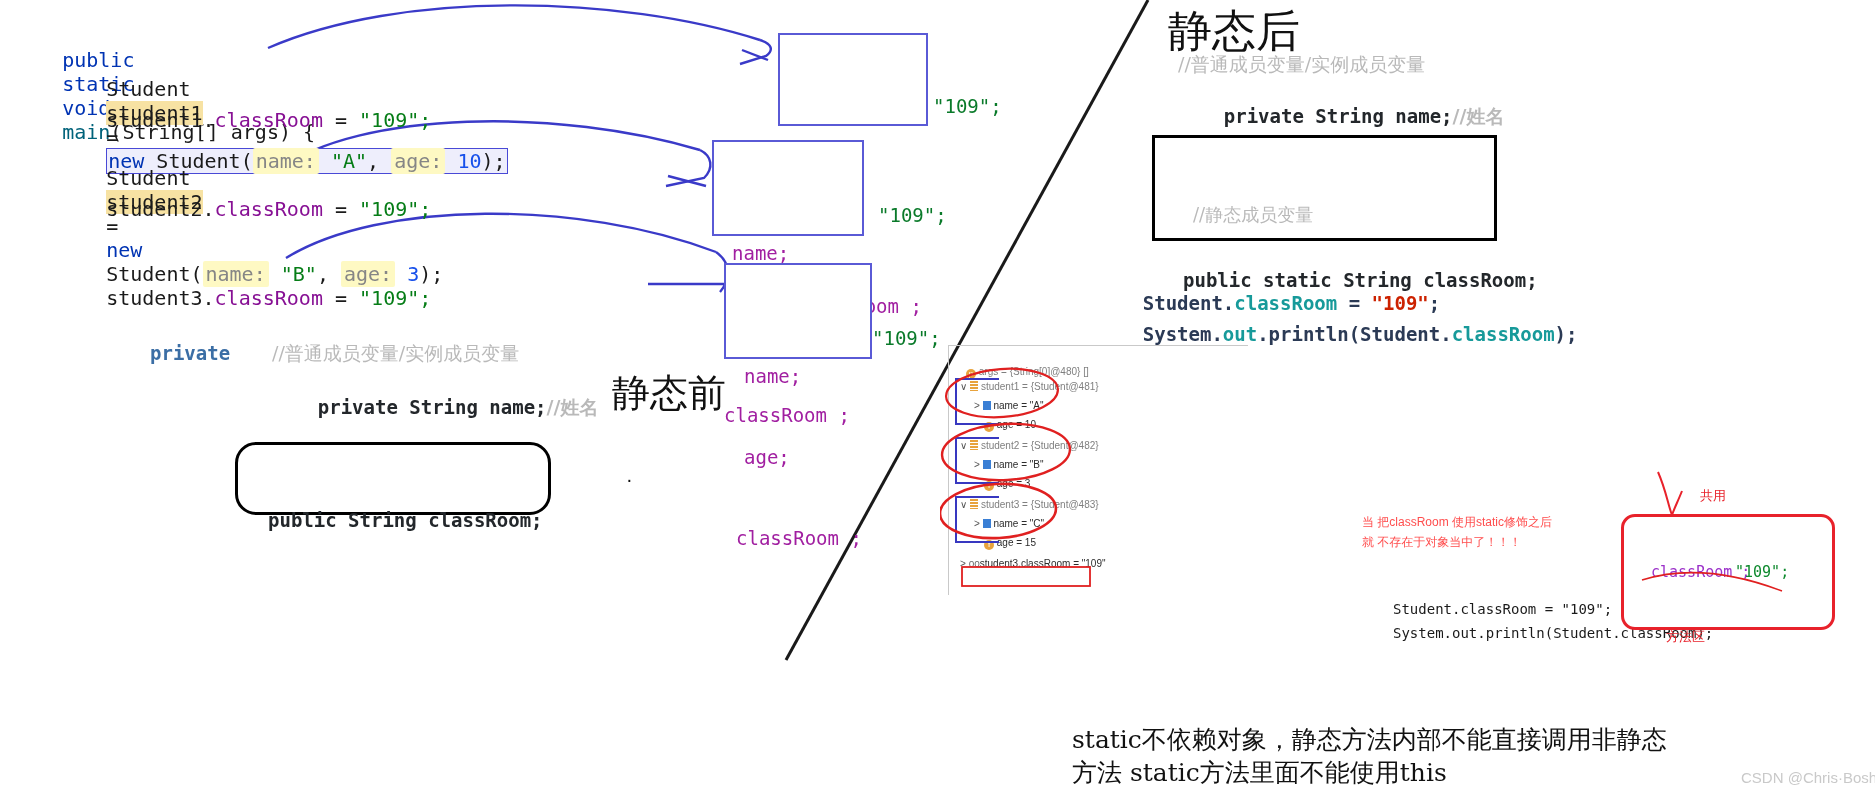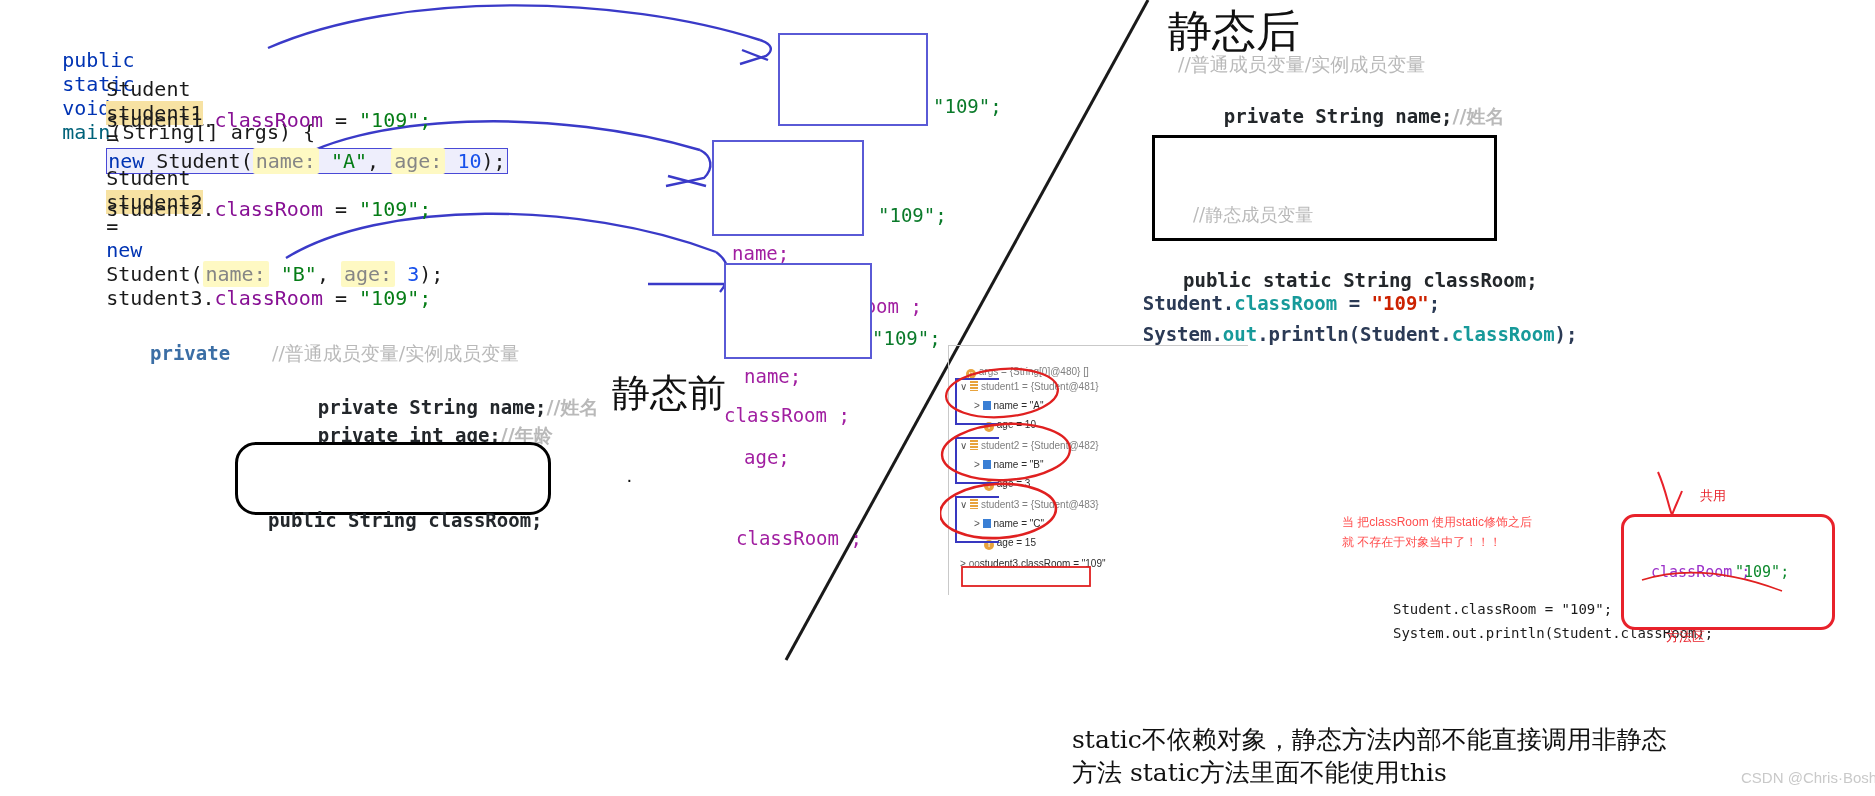--- a/index.html
+++ b/index.html
@@ -41,21 +41,21 @@
   .rc-red{color:#cc2200;}
   .dbgrow{font-family:"Liberation Sans",sans-serif;font-size:10px;color:#2b2b2b;white-space:nowrap;}
   .dbg-obj{color:#7f7f7f;}
   .pill{display:inline-block;width:10px;height:10px;border-radius:50%;background:#e8a33d;
         color:#fff;font-size:8px;text-align:center;line-height:10px;vertical-align:-1px;}
   .bluesq{display:inline-block;width:8px;height:9px;background:#3a7fd5;vertical-align:-1px;}
   .orbars{display:inline-block;width:8px;height:10px;vertical-align:-1px;
           background:repeating-linear-gradient(to bottom,#e8a33d 0 2px,#fff 2px 3px);}
   .bluebracket{position:absolute;border-left:2px solid #3838c0;border-top:2px solid #3838c0;border-bottom:2px solid #3838c0;}
 
-  .redtext{color:#ff4d4d;font-family:"Liberation Sans",sans-serif;font-size:12px;white-space:nowrap;}
+  .redtext{color:#ff4d4d;font-family:"Liberation Sans",sans-serif;font-size:12px;white-space:nowrap;margin-left:20px;}
   .redtext2{color:#e03030;font-family:"Liberation Sans",sans-serif;font-size:13px;white-space:nowrap;}
   .redround{position:absolute;border:3px solid #e8222b;border-radius:14px;}
   .purplecode{font-family:"DejaVu Sans Mono","Liberation Mono",monospace;font-size:15px;color:#9b30c9;}
   .greencode{font-family:"DejaVu Sans Mono","Liberation Mono",monospace;font-size:15px;color:#0e8a2e;}
 </style>
 </head>
 <body>
 
 <div class="stage">
 
@@ -132,23 +132,20 @@
       <div>age;</div>
       <div style="margin-left:-8px;">classRoom ;</div>
     </div>
   </div>
   <div class="abs greenstr" style="left:872px;top:327px;">"109";</div>
 
   <div class="abs decl" style="left:150px;top:342px;color:#3b6ea5;">private</div>
   <div class="abs cmt" style="left:272px;top:341px;">//普通成员变量/实例成员变量</div>
   <div class="abs decl" style="left:272px;top:373px;">
     <span>private String name;</span><span class="cmt">//姓名</span>
-  </div>
-  <div class="abs decl" style="left:272px;top:401px;">
-    <span>private int age;</span><span class="cmt">//年龄</span>
   </div>
 
   <div class="abs blackbox" style="left:235px;top:442px;width:316px;height:73px;border-radius:21px;">
     <div class="decl" style="padding:28px 0 0 30px;">public String classRoom;</div>
   </div>
 
   <div class="abs" style="left:626px;top:468px;font-size:20px;color:#111;">·</div>
 
   <div class="abs cnbig" style="left:612px;top:368px;">静态前</div>
 

